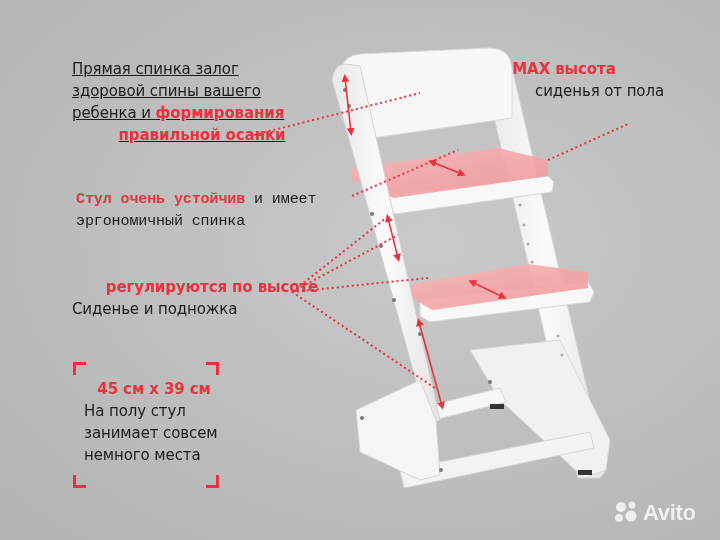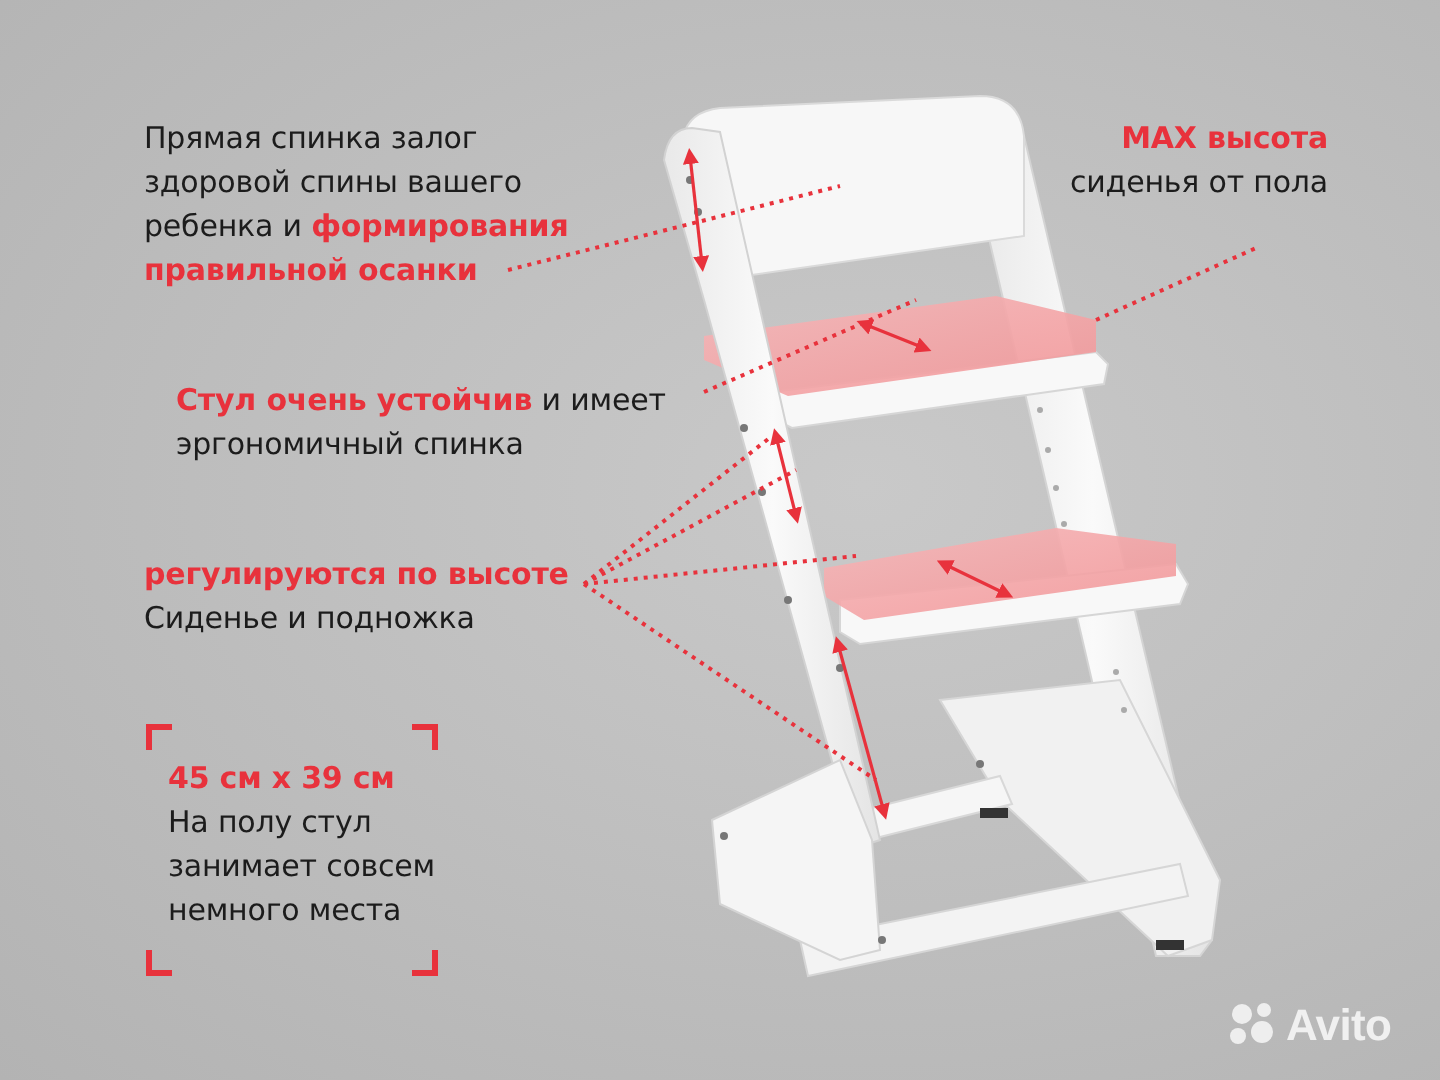--- a/index.html
+++ b/index.html
@@ -6,25 +6,25 @@
     html, body { width: 720px; height: 540px; overflow: hidden; }
     body {
       background: radial-gradient(ellipse at 60% 45%, #c9c9c9 0%, #bdbdbd 55%, #b3b3b3 100%);
       font-family: "DejaVu Sans", "Liberation Sans", sans-serif;
       position: relative;
       color: #1c1c1c;
     }
     .stage { position: absolute; left: 0; top: 0; width: 720px; height: 540px; }
     .chair-svg { position: absolute; left: 0; top: 0; width: 720px; height: 540px; }
     .txt { position: absolute; font-size: 15px; line-height: 22px; letter-spacing: -0.1px; }
-    .red { color: #e8323c; font-weight: bold; }
+    .red { color: #e8323c; font-weight: bold; text-align: center; }
     .blk { color: #1c1c1c; }
-    .block-1 { left: 72px; top: 58px; width: 260px; }
+    .block-1 { left: 72px; top: 58px; width: 260px; text-decoration: underline; }
     .block-2 { right: 56px; top: 58px; text-align: right; width: 200px; }
-    .block-3 { left: 88px; top: 189px; width: 280px; }
+    .block-3 { left: 76px; top: 189px; width: 280px; font-family: Liberation Mono, monospace; }
     .block-4 { left: 72px; top: 276px; width: 280px; }
     .block-5 { left: 84px; top: 378px; width: 140px; }
     .corner { position: absolute; width: 13px; height: 13px; border-color: #e8323c; border-style: solid; border-width: 0; }
     .c-tl { left: 73px; top: 362px; border-top-width: 3px; border-left-width: 3px; }
     .c-tr { left: 206px; top: 362px; border-top-width: 3px; border-right-width: 3px; }
     .c-bl { left: 73px; top: 475px; border-bottom-width: 3px; border-left-width: 3px; }
     .c-br { left: 206px; top: 475px; border-bottom-width: 3px; border-right-width: 3px; }
     .logo { position: absolute; left: 612px; top: 500px; display: flex; align-items: flex-start; gap: 3px; }
     .logo-text { font-family: "Liberation Sans", sans-serif; font-weight: bold; font-size: 22px; color: #f0f0f0; letter-spacing: -0.3px; }
     .line { display: block; white-space: nowrap; }

